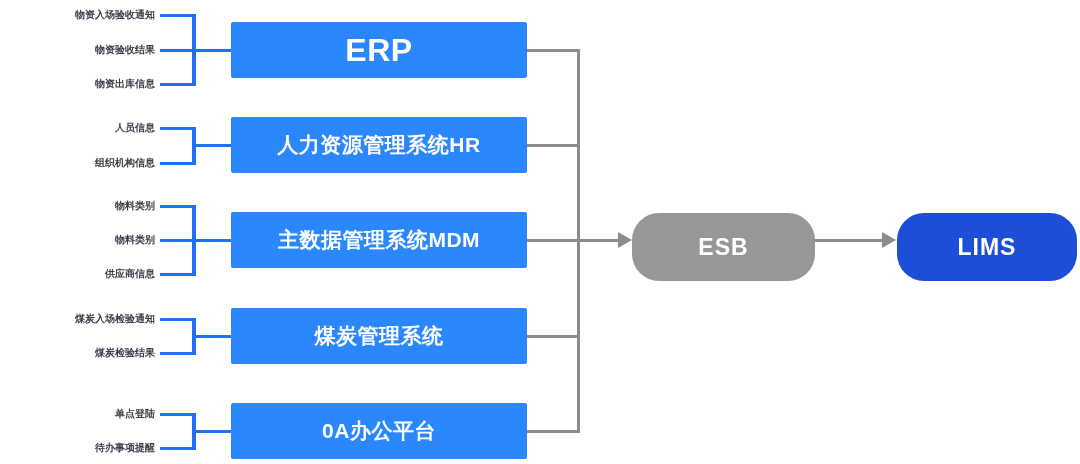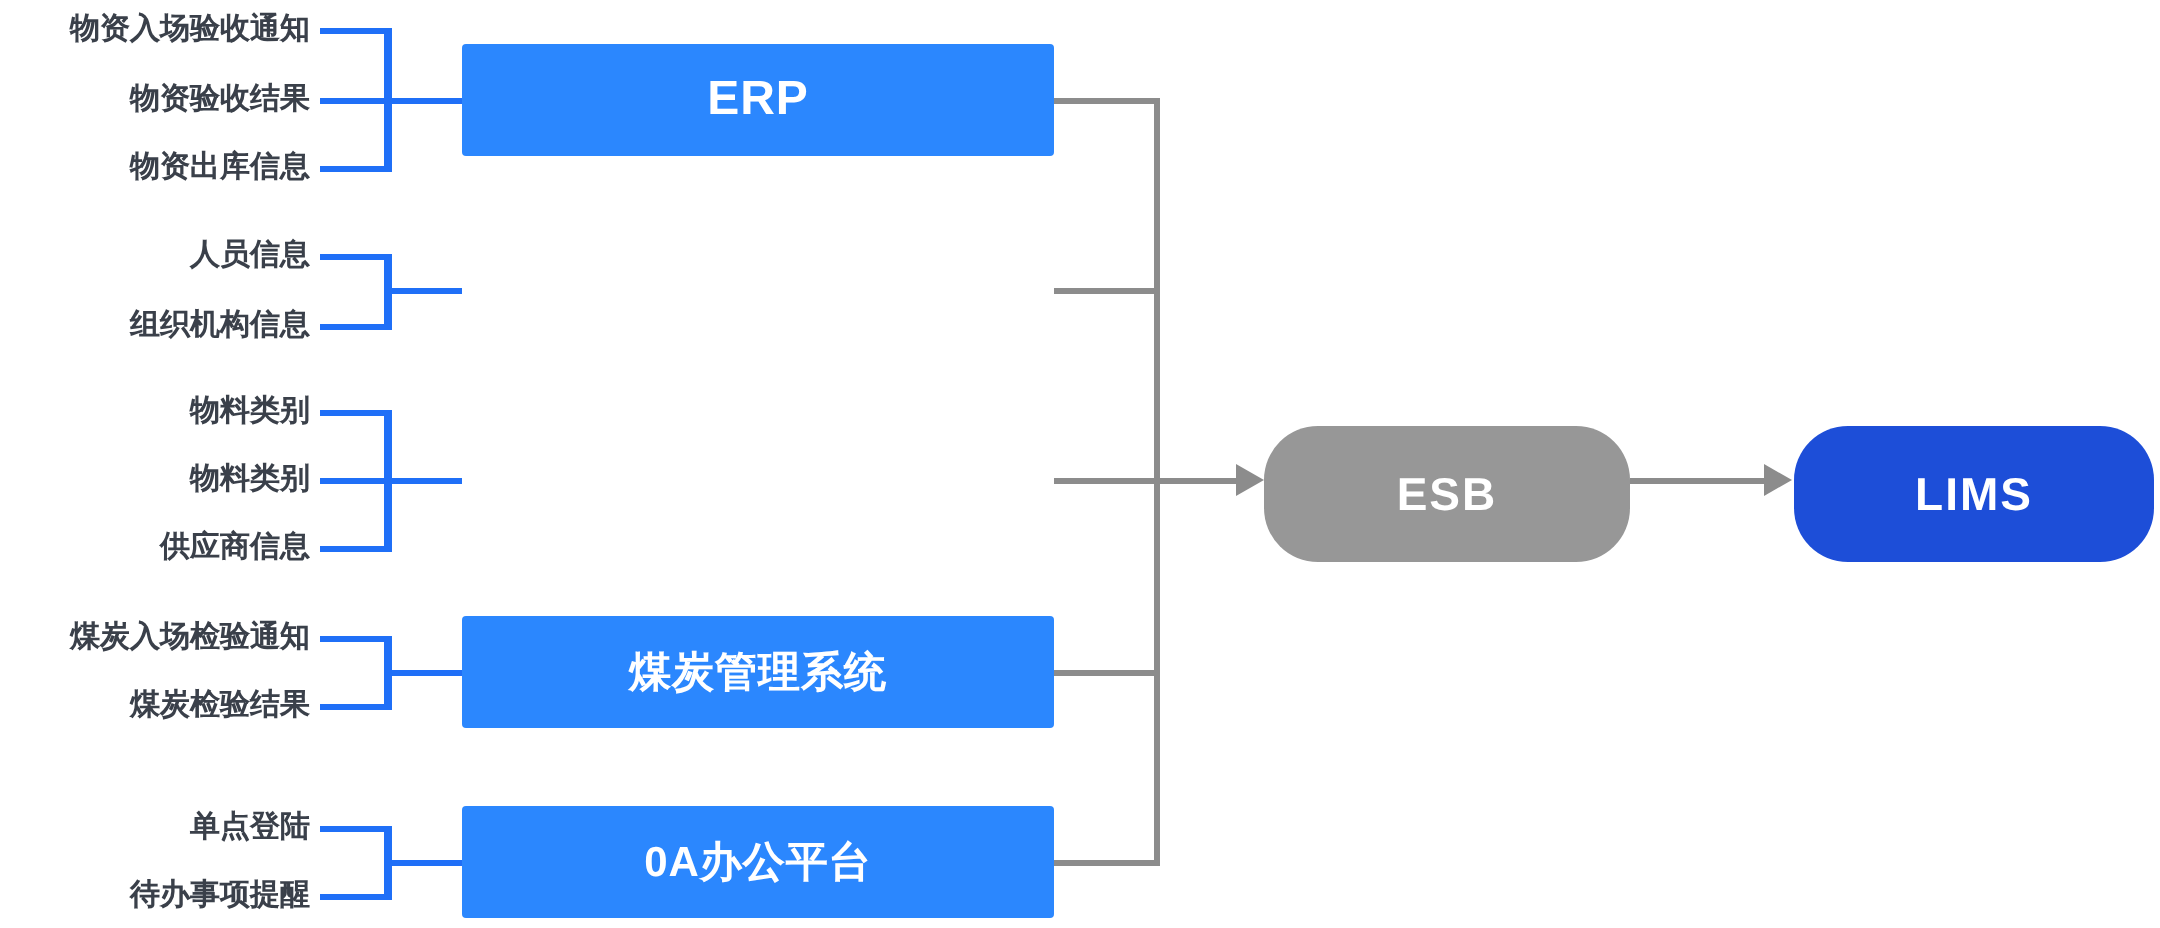--- a/index.html
+++ b/index.html
@@ -8,36 +8,36 @@
     width:1080px;height:464px;
     background:#ffffff;
     font-family:"Liberation Sans","DejaVu Sans",sans-serif;
     overflow:hidden;
   }
   
   .src{
     position:absolute;
     left:0;width:155px;
     text-align:right;
-    font-size:15px;font-weight:700;
+    font-size:10px;font-weight:700;
     line-height:22px;
     color:#3A404A;
     white-space:nowrap;
   }
   
   .sysbox{
     position:absolute;
     left:231px;width:296px;height:56px;
     background:#2B87FE;
     border-radius:2px;
     display:flex;align-items:center;justify-content:center;
     color:#ffffff;font-weight:700;font-size:21px;
     letter-spacing:0.5px;
   }
-  .sysbox.latin{font-size:24px;}
+  .sysbox.latin{font-size:32px;}
   
   .pill{
     position:absolute;
     top:213px;height:68px;
     border-radius:27px;
     display:flex;align-items:center;justify-content:center;
     color:#ffffff;font-weight:700;font-size:23px;
     letter-spacing:1px;
   }
   .pill.esb{left:632px;width:183px;background:#979797;}
@@ -95,20 +95,22 @@
   <div class="hl" style="left:160px;top:352px;width:32px"></div>
   <div class="vl" style="left:192px;top:318px;height:37px"></div>
   <div class="hl" style="left:192px;top:335px;width:39px"></div>
 
   <div class="hl" style="left:160px;top:413px;width:32px"></div>
   <div class="hl" style="left:160px;top:447px;width:32px"></div>
   <div class="vl" style="left:192px;top:413px;height:37px"></div>
   <div class="hl" style="left:192px;top:430px;width:39px"></div>
 
   <div class="sysbox latin" style="top:22px">ERP</div>
+  <div class="sysbox" style="top:117px">人力资源管理系统HR</div>
+  <div class="sysbox" style="top:212px">主数据管理系统MDM</div>
   <div class="sysbox" style="top:308px">煤炭管理系统</div>
   <div class="sysbox" style="top:403px">0A办公平台</div>
 
   <div class="hg" style="left:527px;top:49px;width:52px"></div>
   <div class="hg" style="left:527px;top:144px;width:52px"></div>
   <div class="hg" style="left:527px;top:239px;width:52px"></div>
   <div class="hg" style="left:527px;top:335px;width:52px"></div>
   <div class="hg" style="left:527px;top:430px;width:52px"></div>
   <div class="vg" style="left:577px;top:49px;height:384px"></div>
 

